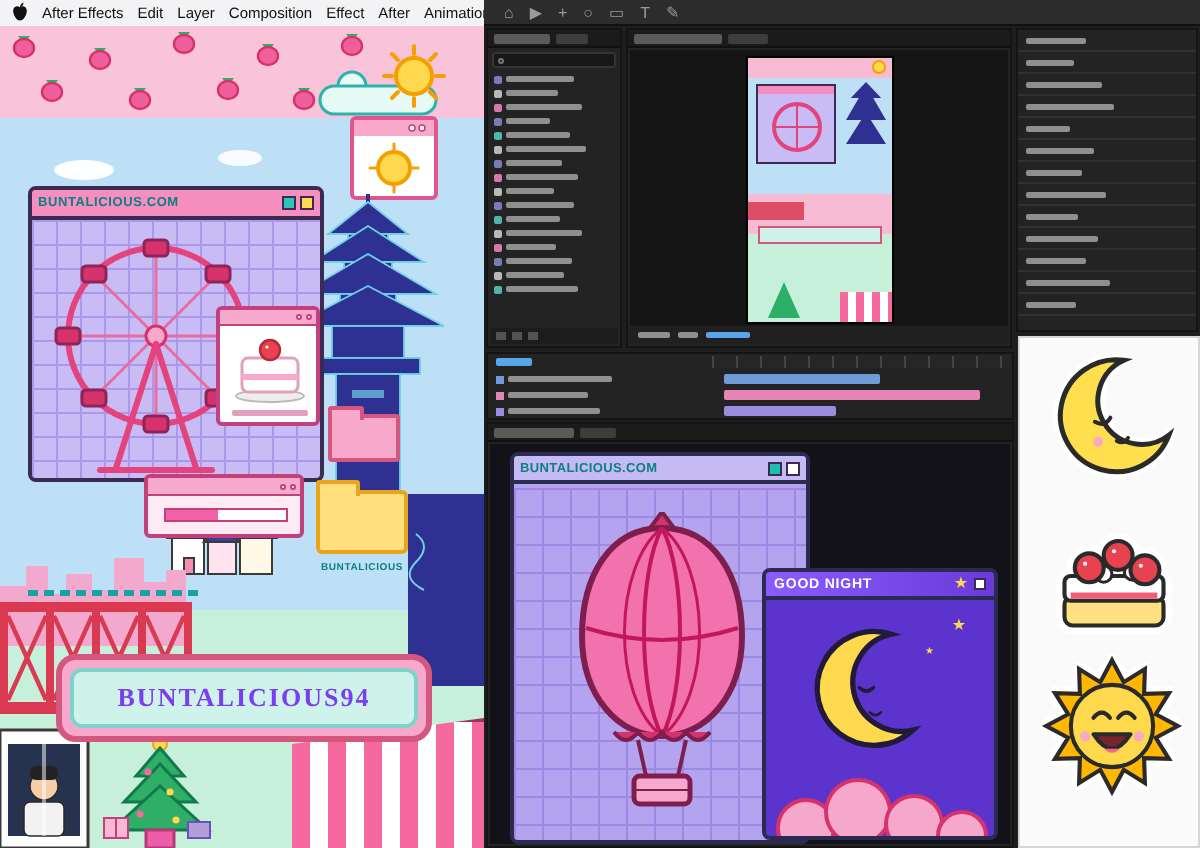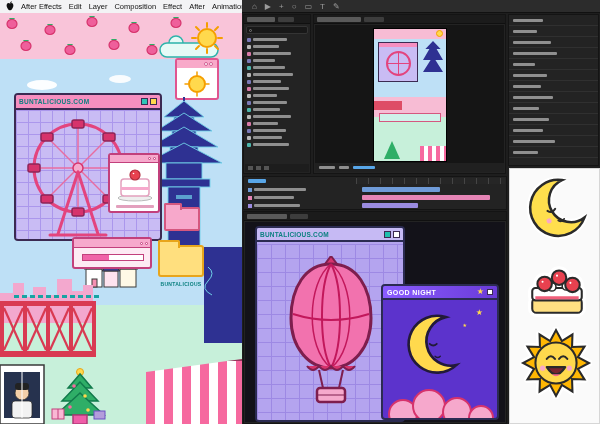--- a/index.html
+++ b/index.html
@@ -409,20 +409,25 @@
           <div class="lw-fill"></div>
         </div>
     </div>
 
     <div class="folder-pink"></div>
     <div class="folder-yellow"></div>
     <div class="folder-caption">BUNTALICIOUS</div>
 
     <div class="tiny-dashes"></div>
 
+    <div class="banner">
+      <div class="banner-inner">
+        <span class="banner-text">BUNTALICIOUS94</span>
+      </div>
+    </div>
 
     <div class="awning"></div>
   </div>
 
   <div class="panel" id="project-panel">
     <div class="tabbar">
       <span class="tab-chip active"></span>
       <span class="tab-chip" style="width:16px"></span>
     </div>
     <div class="search-row">

